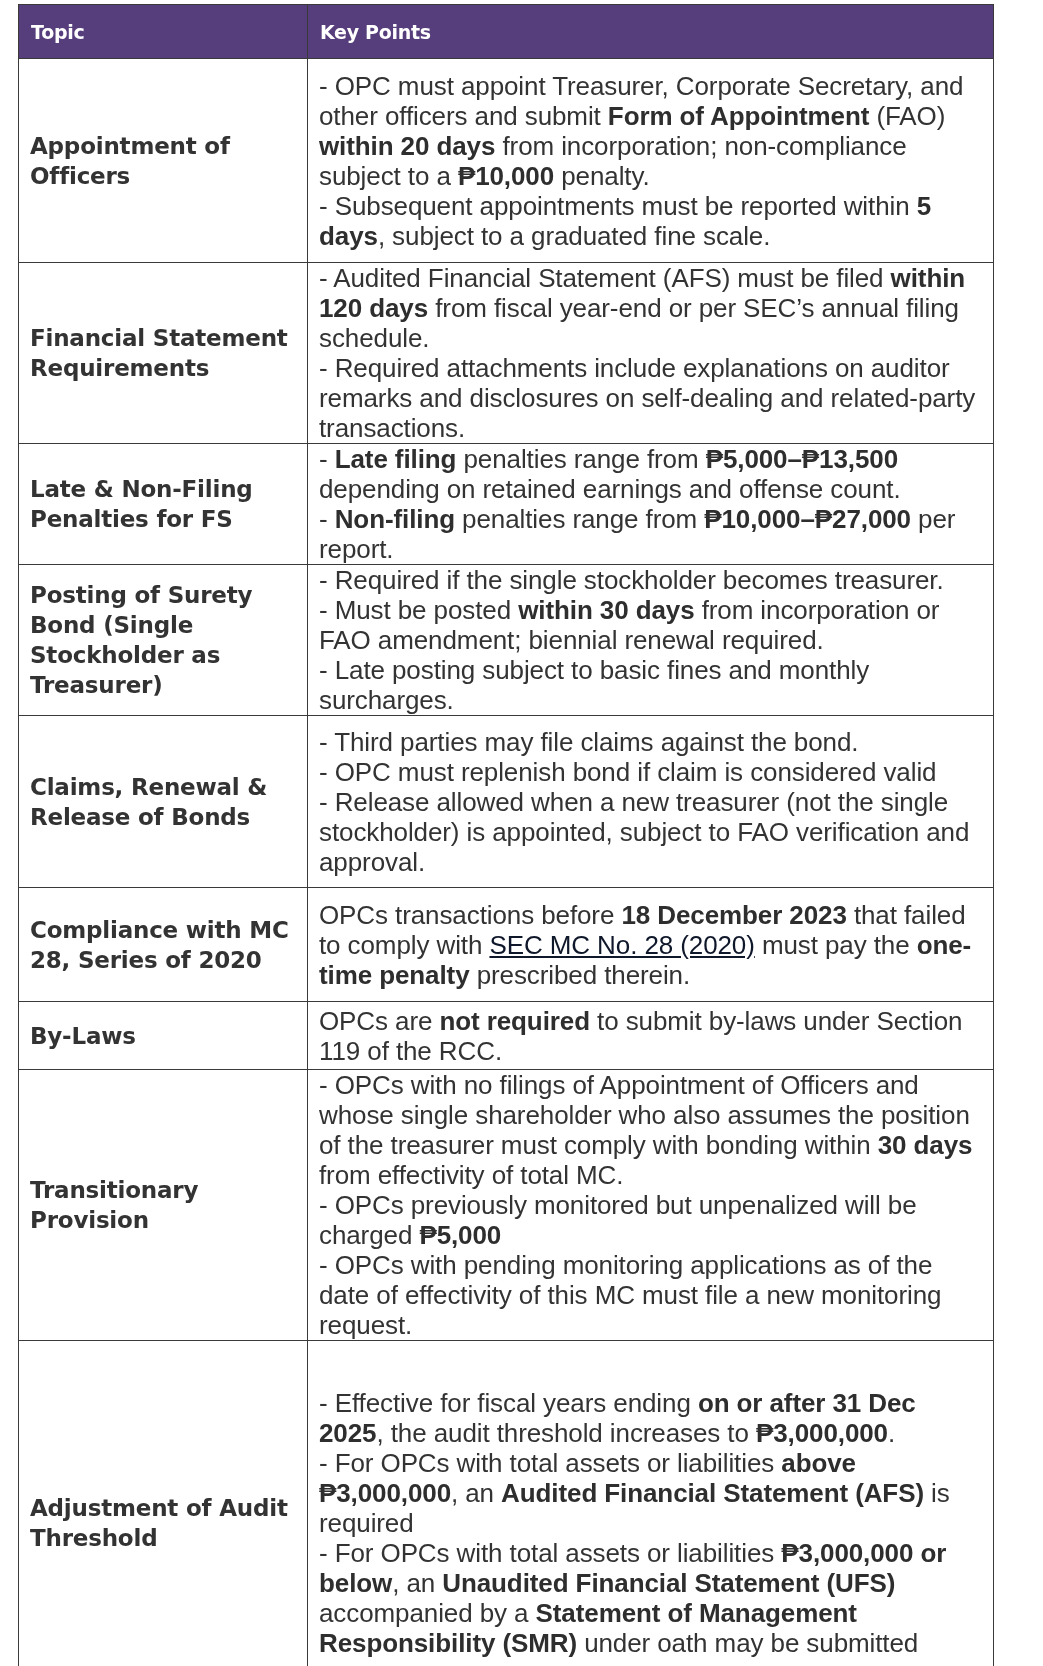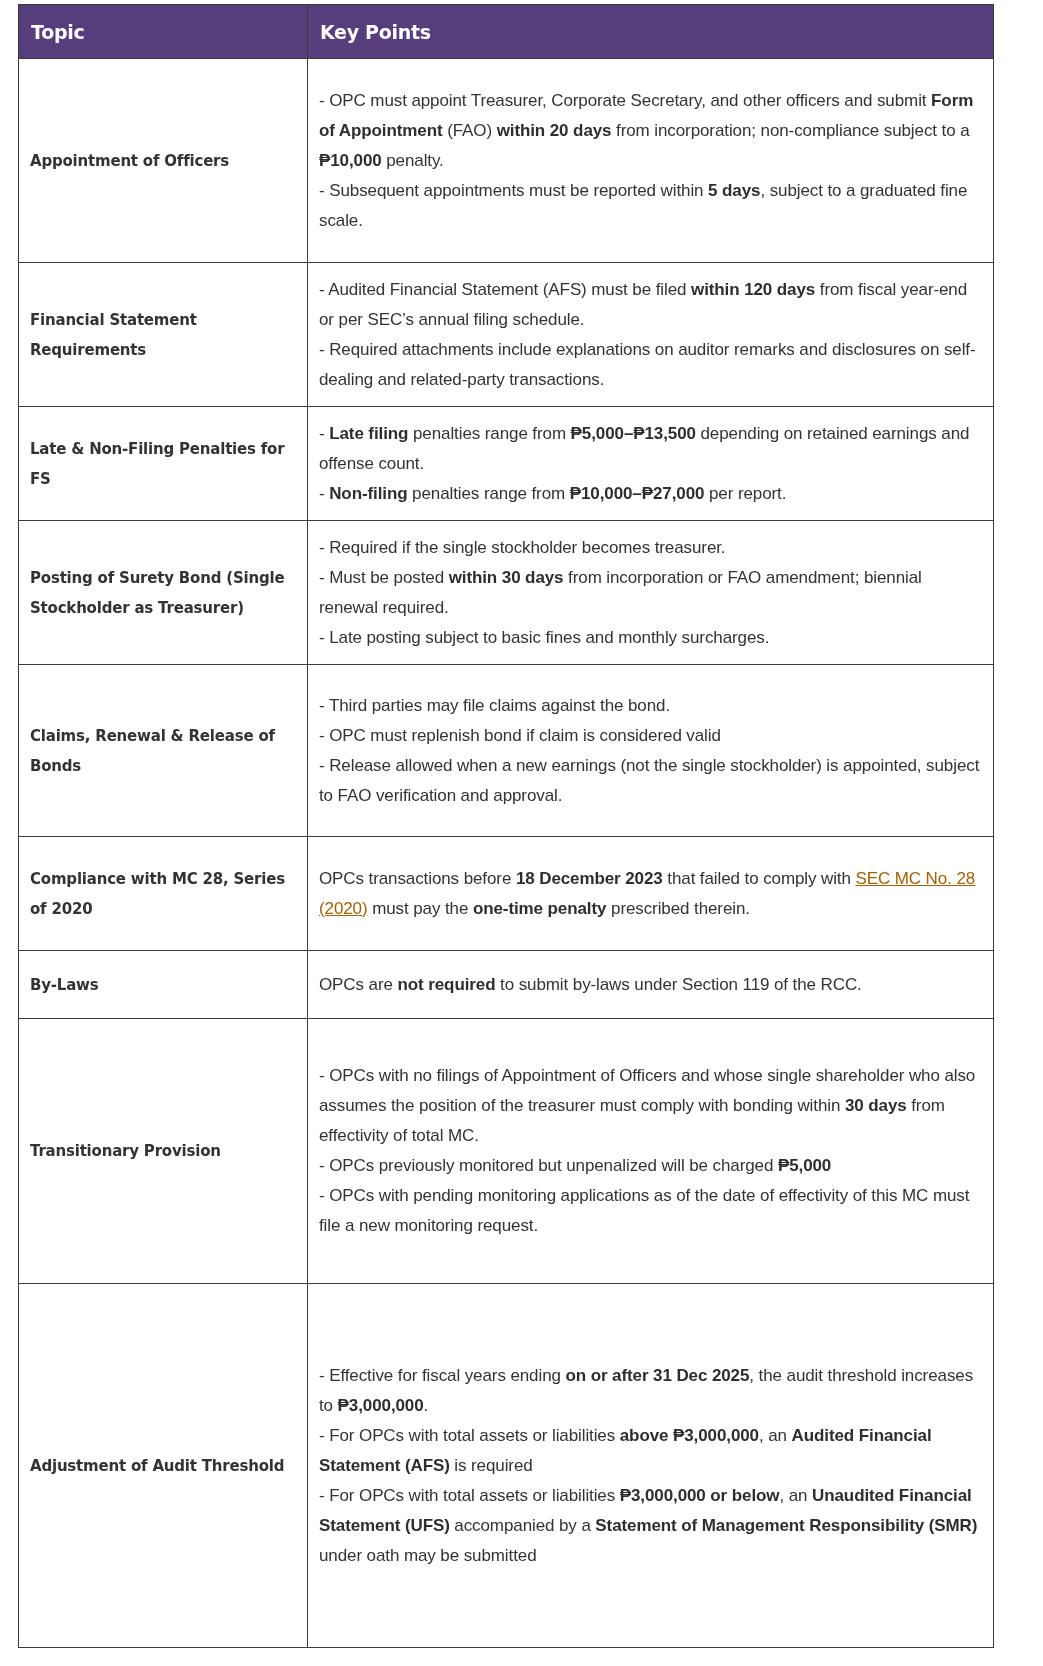--- a/index.html
+++ b/index.html
@@ -15,25 +15,25 @@
   .tbl th {
     background: #563d7c; color: #ffffff; text-align: left;
     font-weight: bold; font-size: 19px; height: 53px; padding: 0 12px;
     border: 1.5px solid #3a3a3a; letter-spacing: -0.3px;
   }
   .tbl td {
     border: 1.5px solid #3a3a3a; vertical-align: middle;
     padding: 0 11px; font-size: 19.3px; line-height: 30px;
     letter-spacing: -0.4px;
   }
-  .tbl td.topic { font-weight: 600; font-size: 15px; line-height: 30px; letter-spacing: -0.2px; }
-  .tbl td.points { font-family: "Liberation Sans", sans-serif; font-size: 17px; letter-spacing: -0.1px; }
+  .tbl td.topic { font-weight: 600; font-size: 23px; line-height: 30px; letter-spacing: -0.2px; }
+  .tbl td.points { font-family: "Liberation Sans", sans-serif; font-size: 26px; letter-spacing: -0.1px; }
   .tbl td.points b { font-weight: bold; color: #2e2e2e; }
   .line { display: block; }
-  a.link { color: #a16207; text-decoration: underline; }
+  a.link { color: #0f172a; text-decoration: underline; }
 </style>
 </head>
 <body>
 
 <table class="tbl">
   <colgroup>
       <col class="c1">
       <col class="c2">
     </colgroup>
   <thead>
@@ -70,21 +70,21 @@
           <span class="line"><span>- Required if the single stockholder becomes treasurer.</span></span>
           <span class="line"><span>- Must be posted </span><b>within 30 days</b><span> from incorporation or FAO amendment; biennial renewal required.</span></span>
           <span class="line"><span>- Late posting subject to basic fines and monthly surcharges.</span></span>
         </td>
       </tr>
       <tr style="height: 172px;">
         <td class="topic">Claims, Renewal &amp; Release of Bonds</td>
         <td class="points">
           <span class="line"><span>- Third parties may file claims against the bond.</span></span>
           <span class="line"><span>- OPC must replenish bond if claim is considered valid</span></span>
-          <span class="line"><span>- Release allowed when a new earnings (not the single stockholder) is appointed, subject to FAO verification and approval.</span></span>
+          <span class="line"><span>- Release allowed when a new treasurer (not the single stockholder) is appointed, subject to FAO verification and approval.</span></span>
         </td>
       </tr>
       <tr style="height: 114px;">
         <td class="topic">Compliance with MC 28, Series of 2020</td>
         <td class="points">
           <span class="line"><span>OPCs transactions before </span><b>18 December 2023</b><span> that failed to comply with </span><a class="link">SEC MC No. 28 (2020)</a><span> must pay the </span><b>one-time penalty</b><span> prescribed therein.</span></span>
         </td>
       </tr>
       <tr style="height: 68px;">
         <td class="topic">By-Laws</td>

